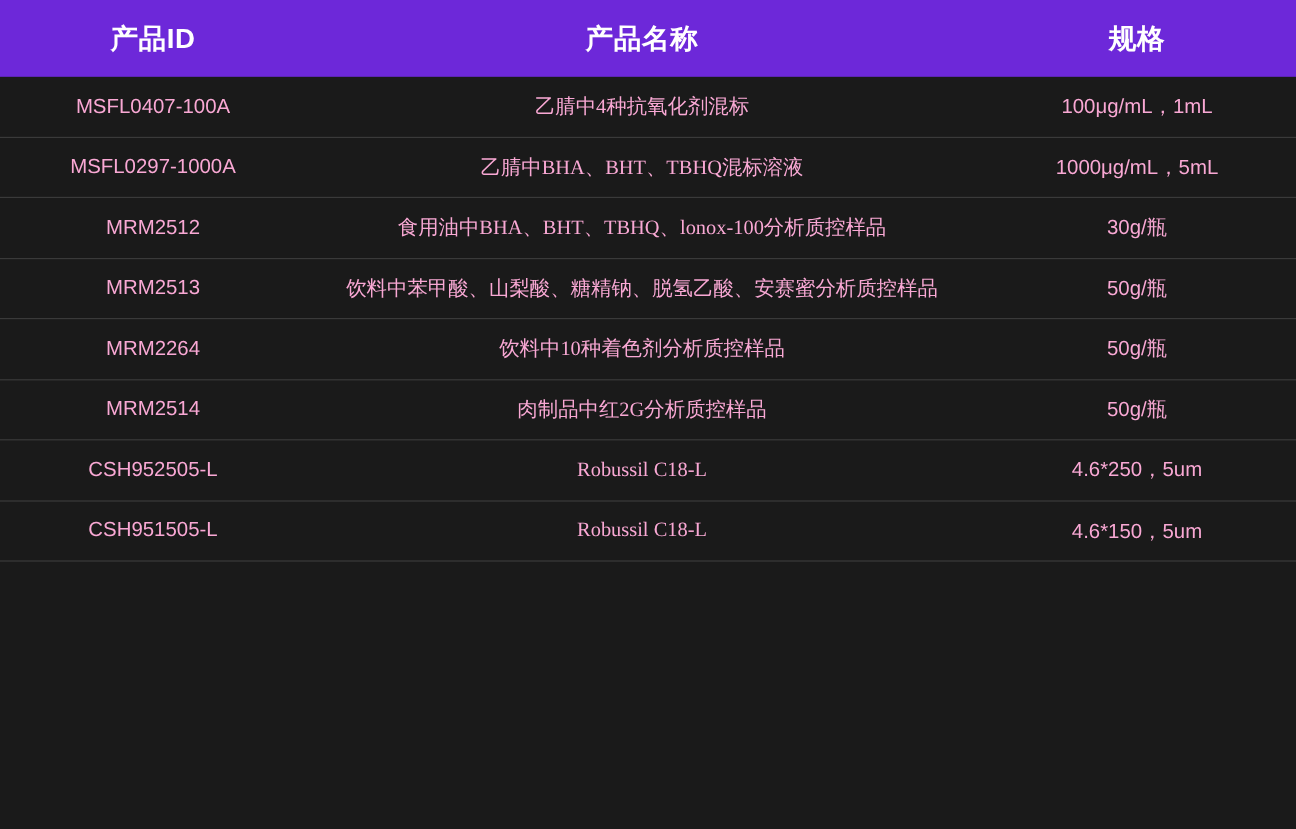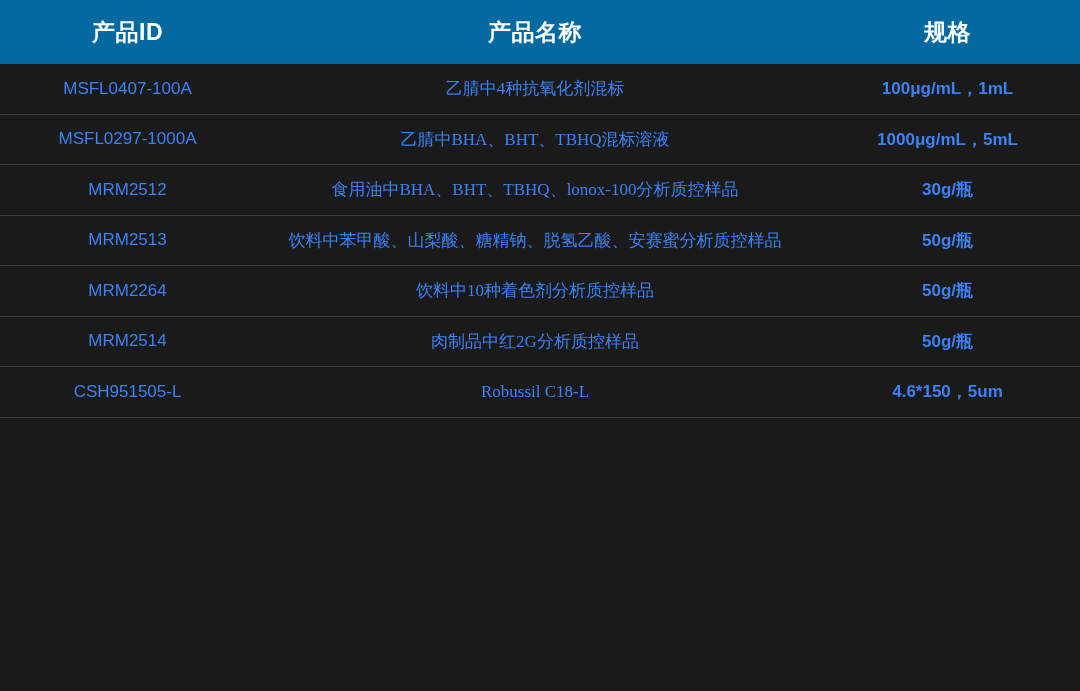--- a/index.html
+++ b/index.html
@@ -13,55 +13,54 @@
   body {
     font-family: "Liberation Sans", "DejaVu Sans", sans-serif;
     color: #d8d8d8;
   }
   .product-table {
     width: 1080px;
     border-collapse: collapse;
     table-layout: fixed;
   }
   .product-table thead th {
-    background: #0369a1;
+    background: #6d28d9;
     color: #ffffff;
     font-size: 23px;
     font-weight: bold;
     height: 64px;
     line-height: 64px;
     padding: 0;
     text-align: center;
     letter-spacing: 0.5px;
   }
   .col-id    { width: 255px; }
   .col-name  { width: 560px; }
   .col-spec  { width: 265px; }
 
   .product-table tbody td {
     height: 49.5px;
     padding: 0 6px;
     text-align: center;
     font-size: 17px;
-    color: #3b82f6;
+    color: #f9a8d4;
     border-bottom: 1px solid #3a3a3a;
     white-space: nowrap;
     overflow: hidden;
     text-overflow: ellipsis;
   }
   .product-table tbody tr:first-child td {
     border-top: none;
   }
   .cell-name {
     font-size: 16.5px;
     font-family: Liberation Serif, serif;
   }
   .cell-spec {
     font-size: 16.5px;
-    font-weight: bold;
   }
   .table-wrap {
     padding: 0;
     margin: 0;
   }
 </style>
 </head>
 <body>
 
 <div class="table-wrap">
@@ -98,19 +97,24 @@
         <td class="cell-id">MRM2264</td>
         <td class="cell-name">饮料中10种着色剂分析质控样品</td>
         <td class="cell-spec">50g/瓶</td>
       </tr>
       <tr>
         <td class="cell-id">MRM2514</td>
         <td class="cell-name">肉制品中红2G分析质控样品</td>
         <td class="cell-spec">50g/瓶</td>
       </tr>
       <tr>
+        <td class="cell-id">CSH952505-L</td>
+        <td class="cell-name">Robussil C18-L</td>
+        <td class="cell-spec">4.6*250，5um</td>
+      </tr>
+      <tr>
         <td class="cell-id">CSH951505-L</td>
         <td class="cell-name">Robussil C18-L</td>
         <td class="cell-spec">4.6*150，5um</td>
       </tr>
     </tbody>
   </table>
 </div>
 
 </body></html>

